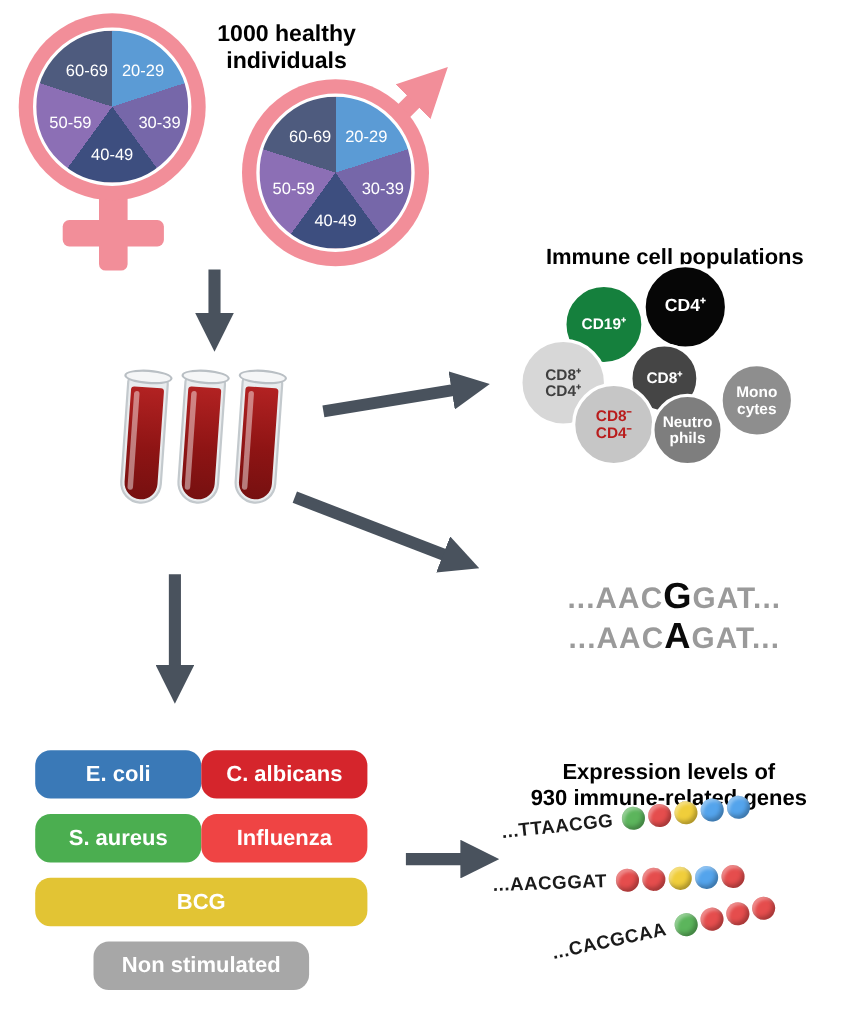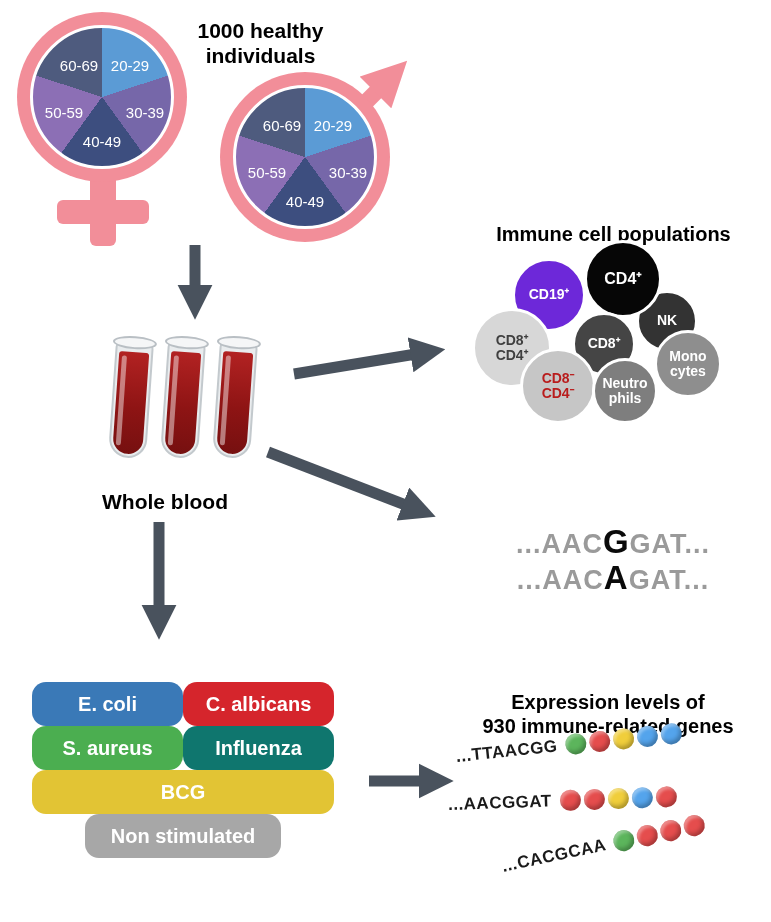--- a/index.html
+++ b/index.html
@@ -39,21 +39,21 @@
   .cell { position:absolute; border-radius:50%; border:3px solid #fff;
           display:flex; align-items:center; justify-content:center; text-align:center;
           font-weight:bold; font-size:14px; line-height:1.08; white-space:pre-line; }
 
   
   .snp-line { text-align:center; height:36px; line-height:36px; white-space:nowrap; }
   .snp-gray { color:#9a9a9a; font-weight:bold; font-size:27px; letter-spacing:1px; }
   .snp-allele { color:#0a0a0a; font-weight:bold; font-size:33px; letter-spacing:1px; }
 
   
-  .pill-row { display:flex; gap:0; margin-bottom:0; }
+  .pill-row { display:flex; gap:0; margin-bottom:14px; }
   .pill-row.center { justify-content:center; }
   .pill { height:44px; border-radius:14px; color:#fff; font-weight:bold; font-size:20px;
           display:flex; align-items:center; justify-content:center; flex:1; }
   .pill.wide { flex:none; width:196px; }
 
   
   .bead-row { position:absolute; display:flex; align-items:center; transform-origin:left center; }
   .seq-text { font-size:17px; font-weight:bold; letter-spacing:0.5px; color:#1a1a1a; margin-right:5px;
               white-space:nowrap; }
   .bead { display:inline-block; width:21px; height:21px; border-radius:50%; margin-left:3px;
@@ -129,36 +129,34 @@
     </div>
     <div class="tube" style="left:104px;">
       <div class="tube-rim"></div>
       <div class="tube-body">
         <div class="blood"></div>
         <div class="tube-shine"></div>
       </div>
     </div>
   </div>
 
-  <div class="abs heading" style="left:80px; top:477px; width:170px; font-size:21px;">Whole blood</div>
 
   <svg class="arrow" style="left:288px; top:330px;" width="180" height="55">
     <defs>
         <marker id="mAh2" markerWidth="3.2" markerHeight="3.2" refX="0.5" refY="1.6" orient="auto">
       <path d="M0,0 L3.2,1.6 L0,3.2 Z" fill="#49525D"></path>
         </marker>
       </defs>
     <line x1="6" y1="44" x2="128" y2="24" stroke="#49525D" stroke-width="11" marker-end="url(#mAh2)"></line>
   </svg>
 
   <div class="abs heading" style="left:466px; top:210px; width:295px; font-size:20px;">Immune cell populations</div>
 
   <div class="abs" style="left:466px; top:240px; width:280px; height:200px;">
-    <div class="cell" style="left: 46px; top: 18px; width: 74px; height: 74px; background-color: #6d28d9; color: rgb(255, 255, 255);">CD19⁺</div>
-    <div class="cell" style="left: 170px; top: 50px; width: 62px; height: 62px; background-color: rgb(51, 51, 51); color: rgb(255, 255, 255);">NK</div>
+    <div class="cell" style="left: 46px; top: 18px; width: 74px; height: 74px; background-color: #15803d; color: rgb(255, 255, 255);">CD19⁺</div>
     <div class="cell" style="left: 118px; top: 0px; width: 78px; height: 78px; font-size: 16px; background-color: rgb(6, 6, 6); color: rgb(255, 255, 255);">CD4⁺</div>
     <div class="cell" style="left: 6px; top: 68px; width: 80px; height: 80px; background-color: rgb(215, 215, 215); color: rgb(63, 63, 63);">CD8⁺
 CD4⁺</div>
     <div class="cell" style="left: 188px; top: 90px; width: 68px; height: 68px; background-color: rgb(142, 142, 142); color: rgb(255, 255, 255);">Mono
 cytes</div>
     <div class="cell" style="left: 106px; top: 72px; width: 64px; height: 64px; background-color: rgb(69, 69, 69); color: rgb(255, 255, 255);">CD8⁺</div>
     <div class="cell" style="left: 54px; top: 108px; width: 76px; height: 76px; background-color: rgb(198, 198, 198); color: #b91c1c;">CD8⁻
 CD4⁻</div>
     <div class="cell" style="left: 126px; top: 118px; width: 66px; height: 66px; background-color: rgb(126, 126, 126); color: rgb(255, 255, 255);">Neutro
 phils</div>
@@ -192,21 +190,21 @@
     <line x1="17" y1="4" x2="17" y2="92" stroke="#49525D" stroke-width="11" marker-end="url(#mAh4)"></line>
   </svg>
 
   <div class="abs" style="left:32px; top:682px; width:302px;">
     <div class="pill-row">
       <div class="pill" style="background-color: rgb(58, 121, 183);">E. coli</div>
       <div class="pill" style="background-color: rgb(213, 37, 44);">C. albicans</div>
     </div>
     <div class="pill-row">
       <div class="pill" style="background-color: rgb(75, 174, 80);">S. aureus</div>
-      <div class="pill" style="background-color: #0f766e;">Influenza</div>
+      <div class="pill" style="background-color: #ef4444;">Influenza</div>
     </div>
     <div class="pill-row">
       <div class="pill" style="background-color: rgb(226, 196, 52);">BCG</div>
     </div>
     <div class="pill-row center">
       <div class="pill wide" style="background-color: rgb(167, 167, 167);">Non stimulated</div>
     </div>
   </div>
 
   <svg class="arrow" style="left:364px; top:760px;" width="104" height="42">

